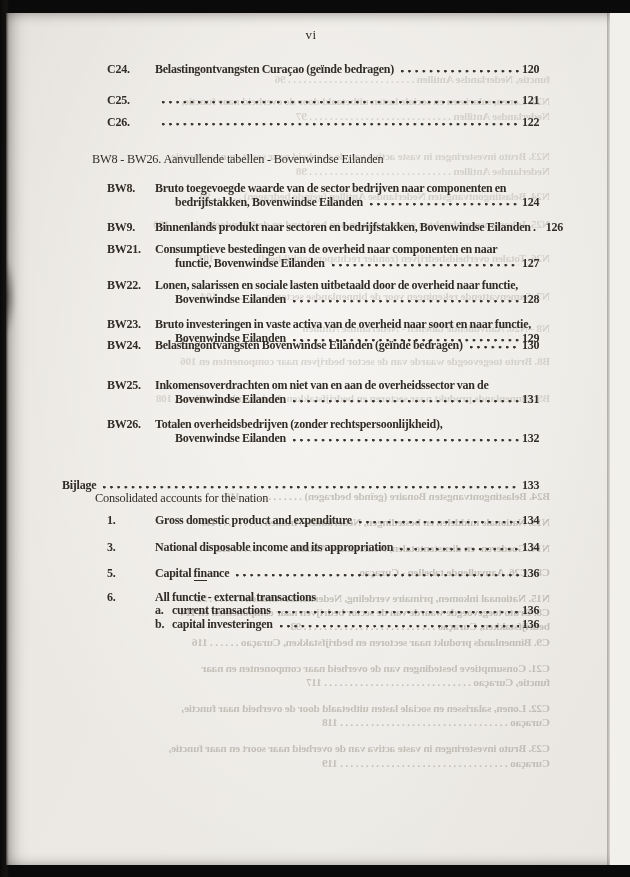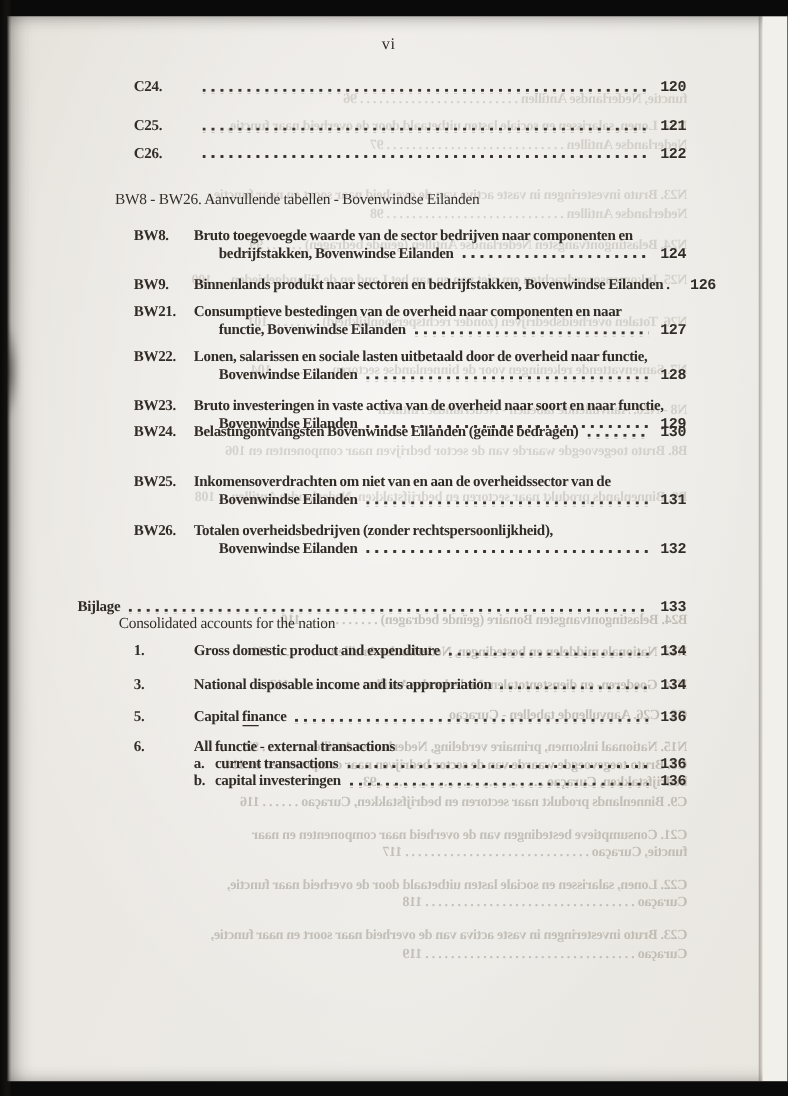--- a/index.html
+++ b/index.html
@@ -30,21 +30,21 @@
        font-size:12px;font-weight:bold;line-height:14px;white-space:nowrap;
        letter-spacing:-.25px;word-spacing:-.4px;}
   .lbl{width:48px;flex:none;}
   .ttl{flex:none;}
   .wrap{flex:1;min-width:0;display:flex;flex-direction:column;}
   .l1{white-space:nowrap;}
   .l2{display:flex;align-items:baseline;padding-left:20px;}
   .dots{flex:1;align-self:flex-end;height:4px;margin:0 3px 2px 7px;
         background-image:radial-gradient(circle at 1.2px 1.2px, #3a332c 1.1px, transparent 1.6px);
         background-size:7.2px 4px;background-repeat:repeat-x;background-position:0 100%;}
-  .pg{flex:none;width:27px;text-align:right;font-family:Liberation Mono, monospace;}
+  .pg{flex:none;width:27px;text-align:left;}
   .heading{position:absolute;font-size:12.3px;font-weight:normal;white-space:nowrap;
            color:#322c26;letter-spacing:-.2px;}
   .row-bijlage{left:62px;width:487px;}
   .subrow{left:155px;width:394px;}
   .subrow .lbl{width:17px;}
   .u{border-bottom:1.2px solid #322c26;}
 
   
   .bleed{position:absolute;left:0;top:0;width:630px;height:877px;z-index:1;}
   .bleed div{position:absolute;left:72px;width:478px;transform:scaleX(-1);
@@ -116,20 +116,21 @@
     <div class="strong ind">Curaçao . . . . . . . . . . . . . . . . . . . . . . . . . . . . . . . . . 118</div>
     <div class="strong">C23.  Bruto investeringen in vaste activa van de overheid naar soort en naar functie,</div>
     <div class="strong ind">Curaçao . . . . . . . . . . . . . . . . . . . . . . . . . . . . . . . . . 119</div>
   </div>
 
   <div class="content">
     <div class="folio">vi</div>
 
     <div class="row y-c24">
       <span class="lbl">C24.</span>
+      <span class="ttl">Belastingontvangsten Curaçao (geïnde bedragen)</span>
       <span class="dots"></span>
       <span class="pg">120</span>
     </div>
     <div class="row y-c25">
       <span class="lbl">C25.</span>
       <span class="dots"></span>
       <span class="pg">121</span>
     </div>
     <div class="row y-c26">
       <span class="lbl">C26.</span>

